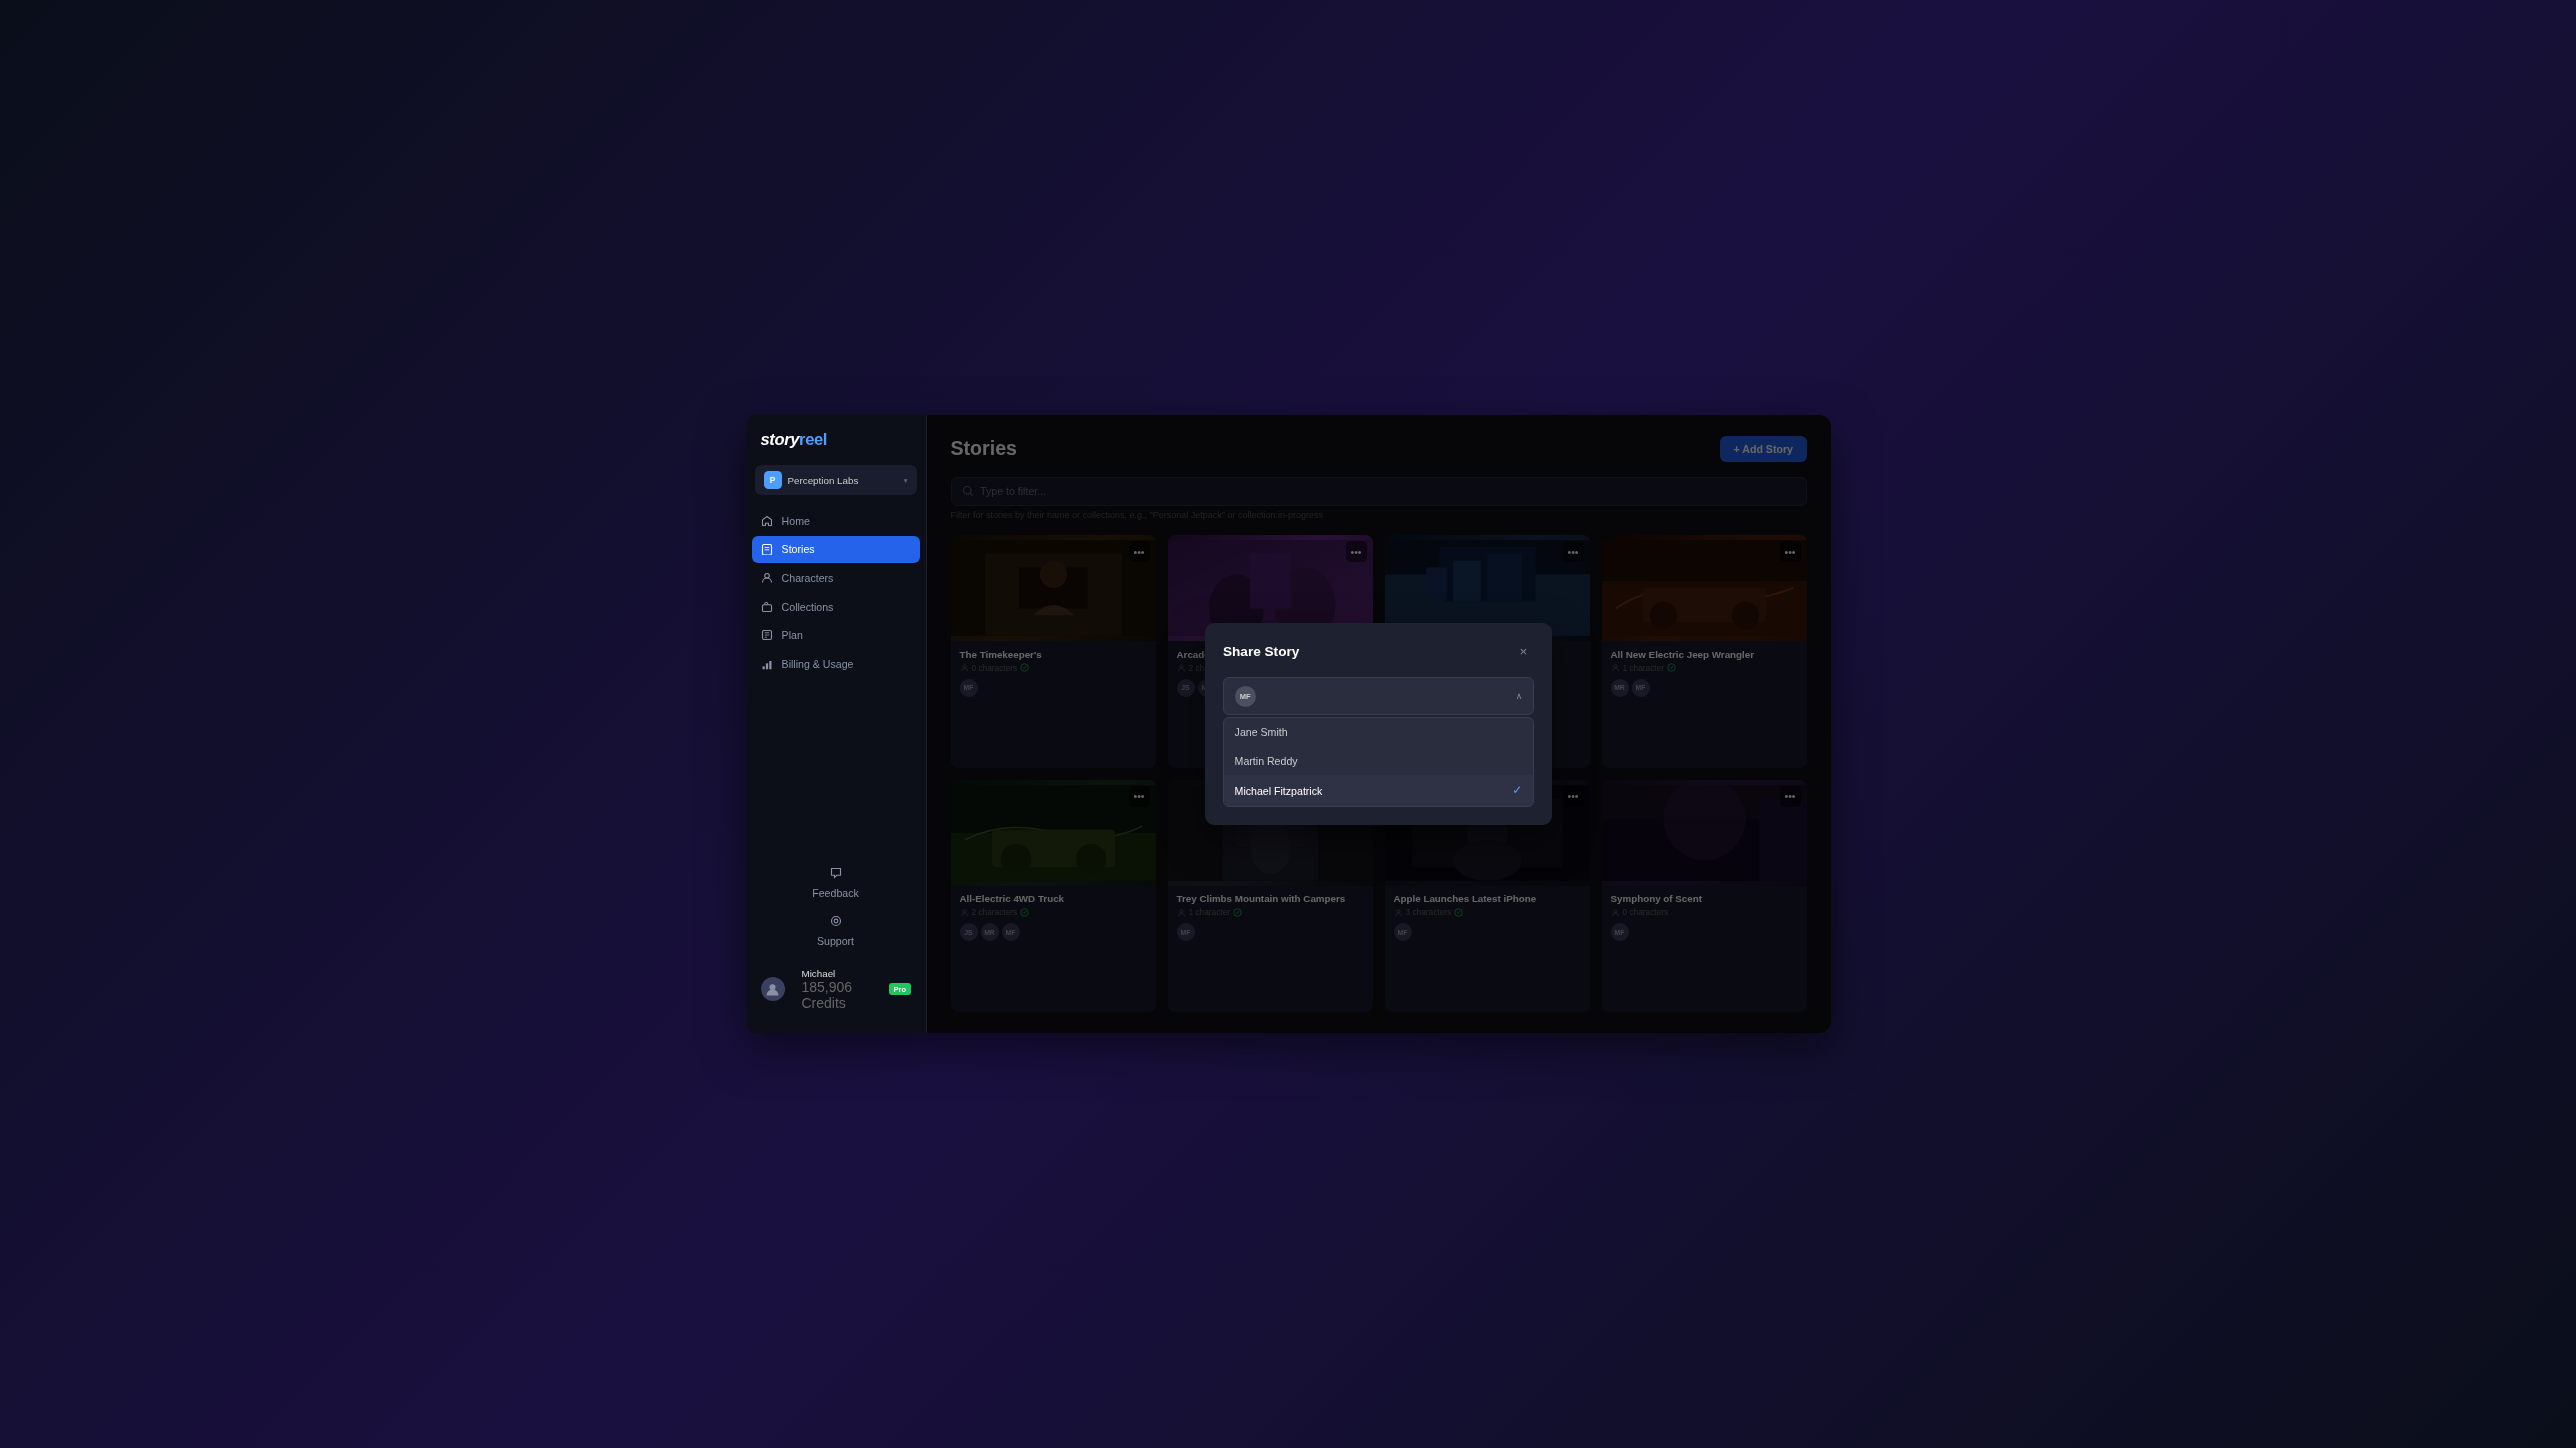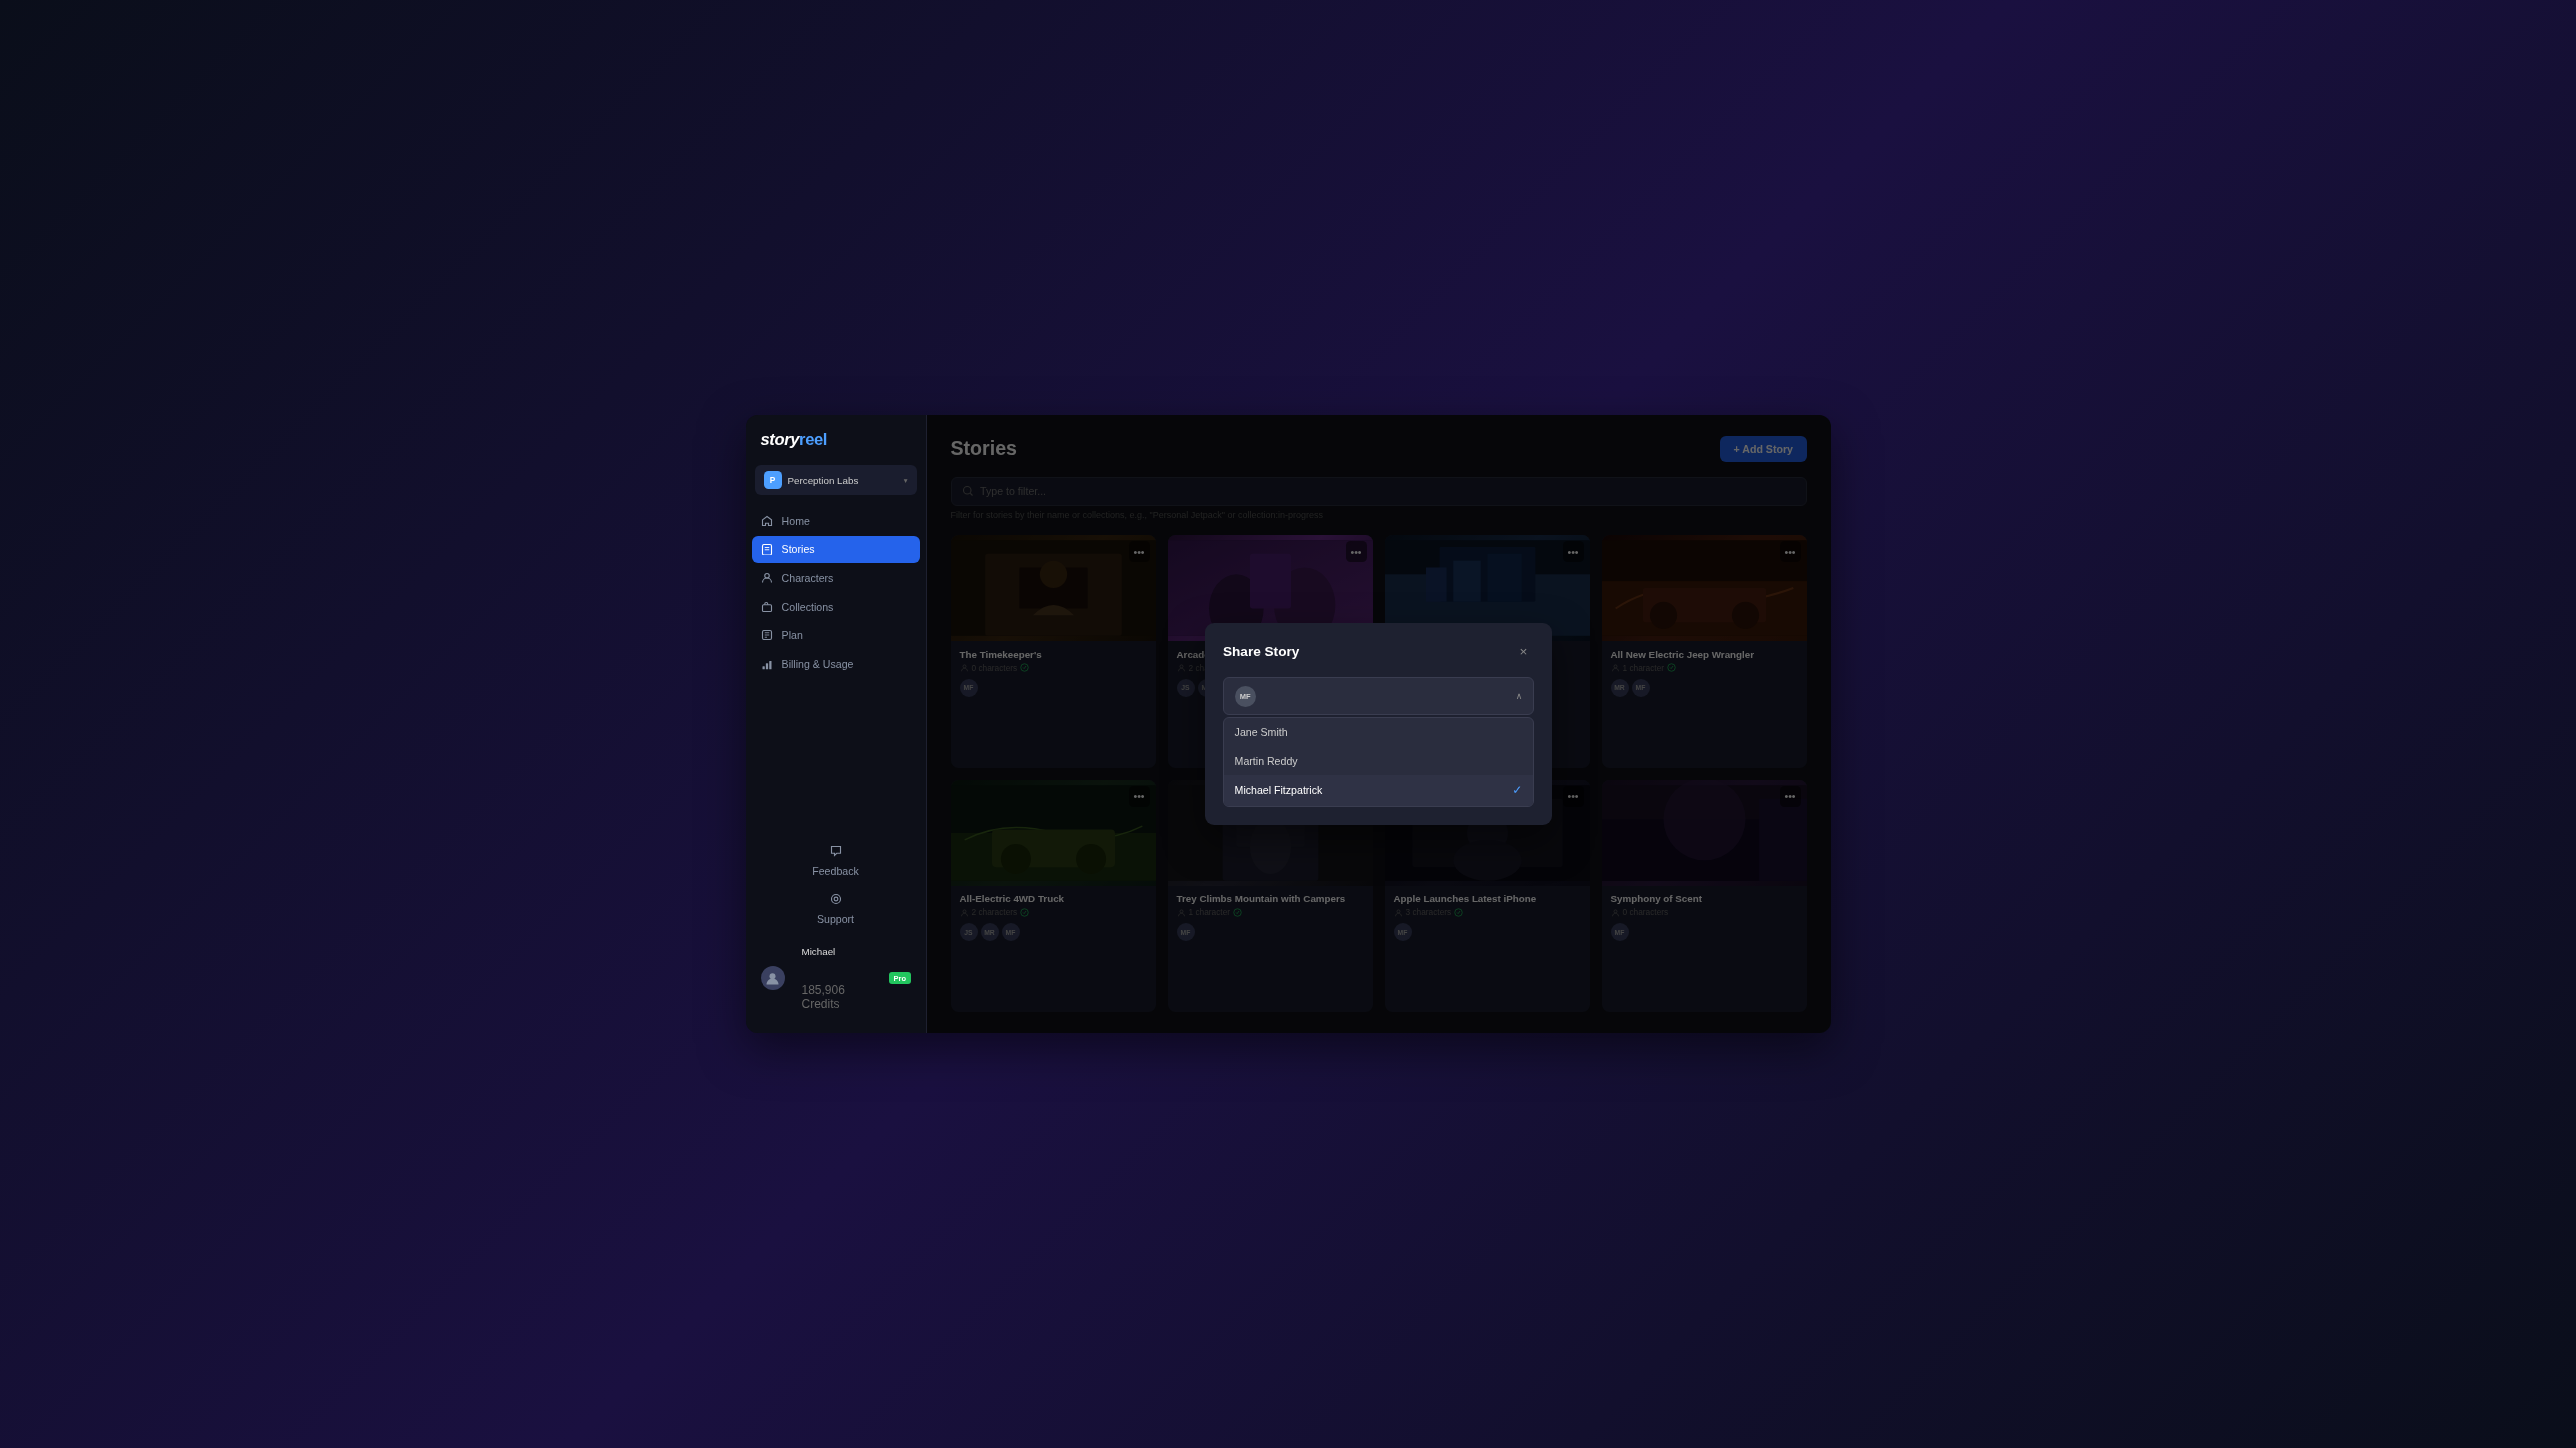--- a/index.html
+++ b/index.html
@@ -81,21 +81,21 @@
     .user-avatar {
       width: 24px; height: 24px;
       background: #3a4060;
       border-radius: 50%;
       display: flex; align-items: center; justify-content: center;
       font-size: 9px; color: #aaa;
       overflow: hidden;
     }
     .user-info { flex: 1; }
     .user-name { font-size: 9.8px; color: #ddd; }
-    .user-credits { font-size: 12px; color: #666; margin-top: 26px; }
+    .user-credits { font-size: 14px; color: #666; }
     .pro-badge {
       background: #22c55e;
       color: #fff;
       font-size: 7.5px;
       font-weight: 700;
       padding: 1.5px 4.5px;
       border-radius: 3px;
     }
     
     .main-content {
@@ -232,21 +232,21 @@
       border: 0.8px solid #3a3d50;
       border-radius: 6px;
       overflow: hidden;
       margin-top: 1.5px;
     }
     .dropdown-item {
       padding: 8.3px 10.6px;
       font-size: 10.6px;
       color: #ccc;
       cursor: pointer;
-      display: flex; align-items: center; justify-content: space-between;
+      display: flex; align-items: flex-end; justify-content: space-between;
     }
     .dropdown-item.selected { background: #2f3245; color: #fff; }
     .checkmark { color: #4d9fff; font-size: 12px; }
     
     .story-thumb-content {
       width: 100%; height: 106px;
       position: relative;
       overflow: hidden;
     }
   </style>

